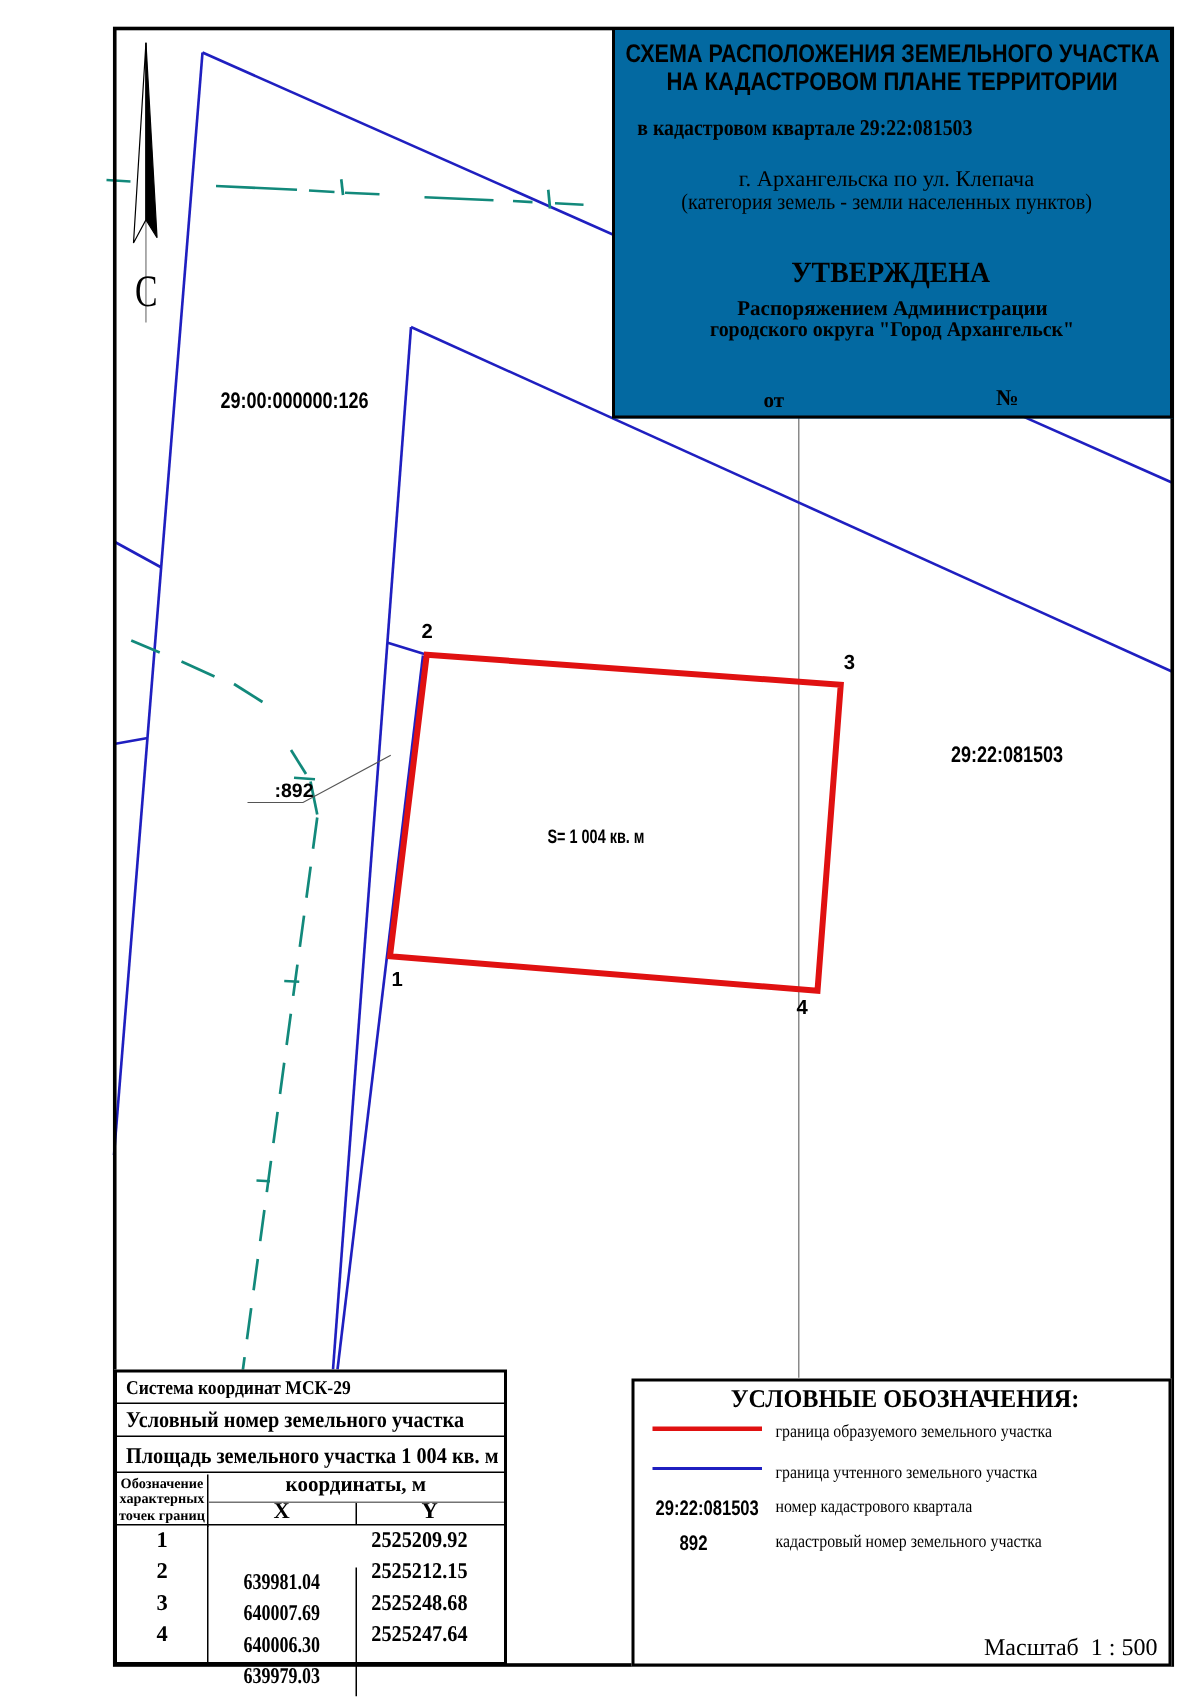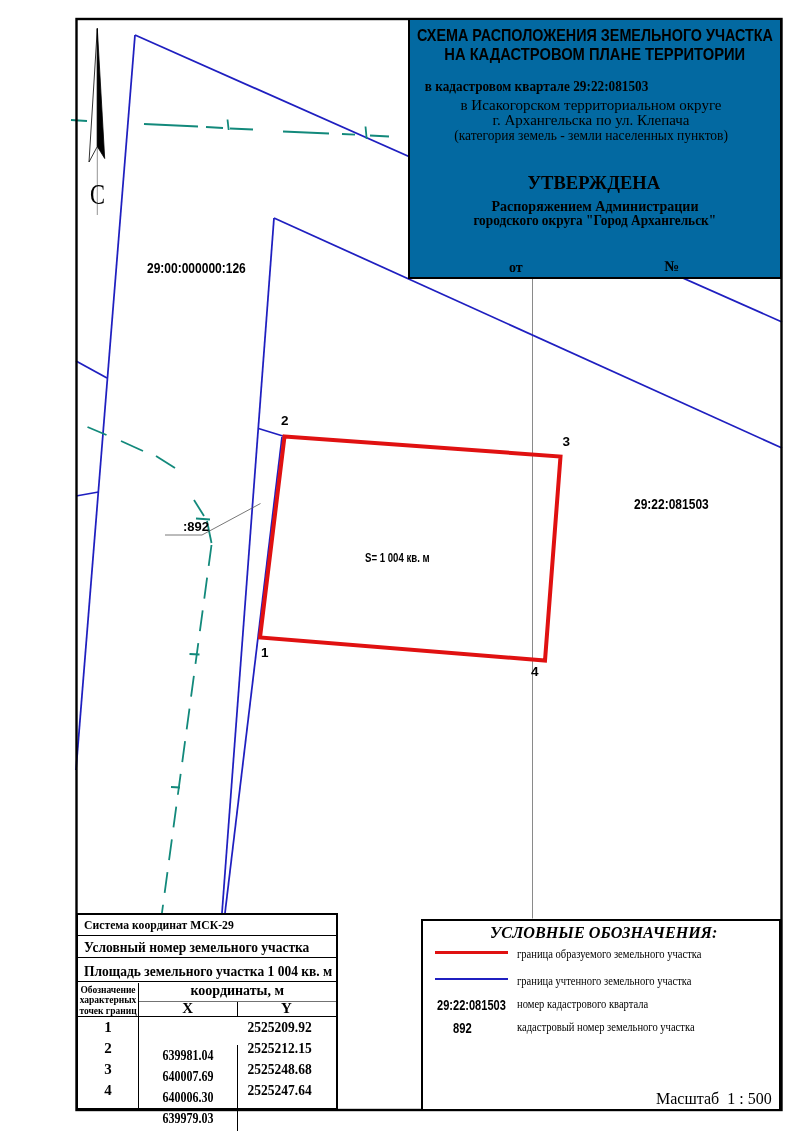--- a/index.html
+++ b/index.html
@@ -72,21 +72,21 @@
 <div class="abs sans b" style="left:261px;top:645px;font-size:13.5px;">1</div>
 <div class="abs sans b" style="left:531px;top:663.5px;font-size:13.5px;">4</div>
 <svg class="abs" style="left:85px;top:175px;" width="30" height="40" viewBox="0 0 30 40">
       <text x="5" y="29" font-family="Liberation Serif,serif" font-size="30" textLength="15" lengthAdjust="spacingAndGlyphs">С</text>
     </svg>
 
 <div class="abs" style="left:408px;top:18px;width:370px;height:257px;border:2px solid #000;background:#0369a1;">
   <div class="abs sans b cond" style="left:7px;top:6px;font-size:17px;transform:scaleX(.845);">СХЕМА РАСПОЛОЖЕНИЯ ЗЕМЕЛЬНОГО УЧАСТКА</div>
   <div class="abs ctr sans b" style="top:24.5px;font-size:17px;"><span style="transform:scaleX(.866);">НА КАДАСТРОВОМ ПЛАНЕ ТЕРРИТОРИИ</span></div>
   <div class="abs ctr b" style="top:58px;left:0;right:8px;text-align:left;font-size:15px;"><span style="transform:scaleX(.883);">в кадастровом квартале 29:22:081503</span></div>
-  <div class="abs" style="top:78px;left:0;right:8px;text-align:center;font-size:15px;line-height:15px;"><span>в Исакогорском территориальном округе</span><br><span>г. Архангельска по ул. Клепача</span><br><span style="transform:scaleX(.9);">(категория земель - земли населенных пунктов)</span></div>
+  <div class="abs" style="top:78px;left:0;right:8px;text-align:center;font-size:15px;line-height:15px;"><br><span>г. Архангельска по ул. Клепача</span><br><span style="transform:scaleX(.9);">(категория земель - земли населенных пунктов)</span></div>
   <div class="abs b" style="top:152px;left:0;right:3px;text-align:center;font-size:19.5px;"><span style="transform:scaleX(.95);">УТВЕРЖДЕНА</span></div>
   <div class="abs ctr b" style="top:180px;font-size:14px;line-height:13.5px;"><span>Распоряжением Администрации</span><br><span style="transform:scaleX(.95);">городского округа "Город Архангельск"</span></div>
   <div class="abs b" style="left:99px;top:240px;font-size:14px;">от</div>
   <div class="abs b" style="left:254px;top:237.5px;font-size:15px;">№</div>
 </div>
 
 <div class="abs" style="left:76px;top:913px;width:257.5px;height:193px;border:2px solid #000;background:#fff;font-weight:bold;">
   <div class="abs" style="left:0;top:0;width:100%;height:20.5px;border-bottom:1px solid #000;font-size:13px;padding:2px 0 0 5.5px;box-sizing:border-box;"><span class="cond" style="transform:scaleX(.9);">Система координат МСК-29</span></div>
   <div class="abs" style="left:0;top:21.5px;width:100%;height:21.5px;border-bottom:1px solid #000;font-size:15px;padding:2.5px 0 0 5.5px;box-sizing:border-box;"><span class="cond" style="transform:scaleX(.9);">Условный номер земельного участка</span></div>
   <div class="abs" style="left:0;top:44px;width:100%;height:23px;border-bottom:1px solid #000;font-size:15px;padding:3.5px 0 0 5.5px;box-sizing:border-box;"><span class="cond" style="transform:scaleX(.9);">Площадь земельного участка 1 004 кв. м</span></div>
@@ -96,21 +96,21 @@
   <div class="abs" style="left:61px;top:86.5px;width:97.5px;height:14px;border-right:1px solid #000;font-size:15px;text-align:center;line-height:13px;">X</div>
   <div class="abs" style="left:159.5px;top:86.5px;width:98px;height:14px;font-size:15px;text-align:center;line-height:13px;">Y</div>
   <div class="abs" style="left:0;top:100.5px;width:257.5px;border-top:1.5px solid #000;"></div>
 
   <div class="abs" style="left:0;top:102px;width:60px;height:91px;border-right:1px solid #000;font-size:15px;line-height:21px;text-align:center;padding-top:0px;">1<br>2<br>3<br>4</div>
   <div class="abs" style="left:61px;top:102px;width:97.5px;height:91px;border-right:1px solid #000;font-size:15px;line-height:21px;text-align:center;padding-top:0px;margin-top:28px;"><span style="transform:scaleX(.8);">639981.04<br>640007.69<br>640006.30<br>639979.03</span></div>
   <div class="abs" style="left:159.5px;top:102px;padding-right:14px;box-sizing:border-box;width:98px;height:91px;font-size:15px;line-height:21px;text-align:center;padding-top:0px;"><span style="transform:scaleX(.9);">2525209.92<br>2525212.15<br>2525248.68<br>2525247.64</span></div>
 </div>
 
 <div class="abs" style="left:421px;top:919px;width:356px;height:188px;border:2px solid #000;background:#fff;">
-  <div class="abs b" style="top:2px;left:5px;right:0;text-align:center;font-size:17px;font-style:italic;"><span style="transform:scaleX(.95);">УСЛОВНЫЕ ОБОЗНАЧЕНИЯ:</span></div>
+  <div class="abs b" style="top:2px;left:5px;right:0;text-align:center;font-size:17px;"><span style="transform:scaleX(.95);">УСЛОВНЫЕ ОБОЗНАЧЕНИЯ:</span></div>
   <div class="abs" style="left:12px;top:30.25px;width:73px;height:2.5px;background:#e01111;"></div>
   <div class="abs cond" style="left:94px;top:26px;font-size:12px;transform:scaleX(.88);">граница образуемого земельного участка</div>
   <div class="abs" style="left:12px;top:56.75px;width:73px;height:2.5px;background:#1f1fc0;"></div>
   <div class="abs cond" style="left:94px;top:52.5px;font-size:12px;transform:scaleX(.88);">граница учтенного земельного участка</div>
   <div class="abs sans b cond" style="left:14px;top:75.5px;font-size:14px;transform:scaleX(.79);">29:22:081503</div>
   <div class="abs cond" style="left:94px;top:76px;font-size:12px;transform:scaleX(.88);">номер кадастрового квартала</div>
   <div class="abs sans b cond" style="left:30px;top:98.5px;font-size:14px;transform:scaleX(.8);">892</div>
   <div class="abs cond" style="left:94px;top:99px;font-size:12px;transform:scaleX(.88);">кадастровый номер земельного участка</div>
   <div class="abs" style="left:233px;top:169px;font-size:16px;">Масштаб&nbsp;&nbsp;1 : 500</div>
 </div>

